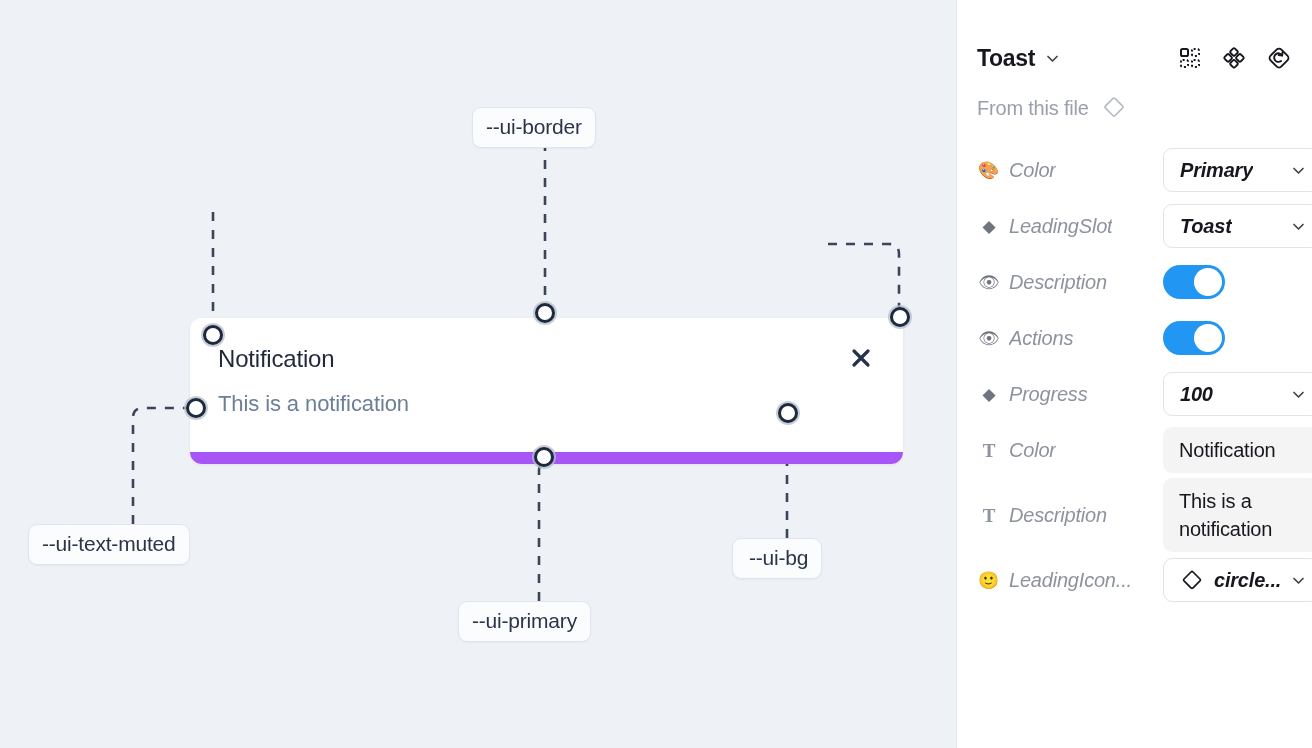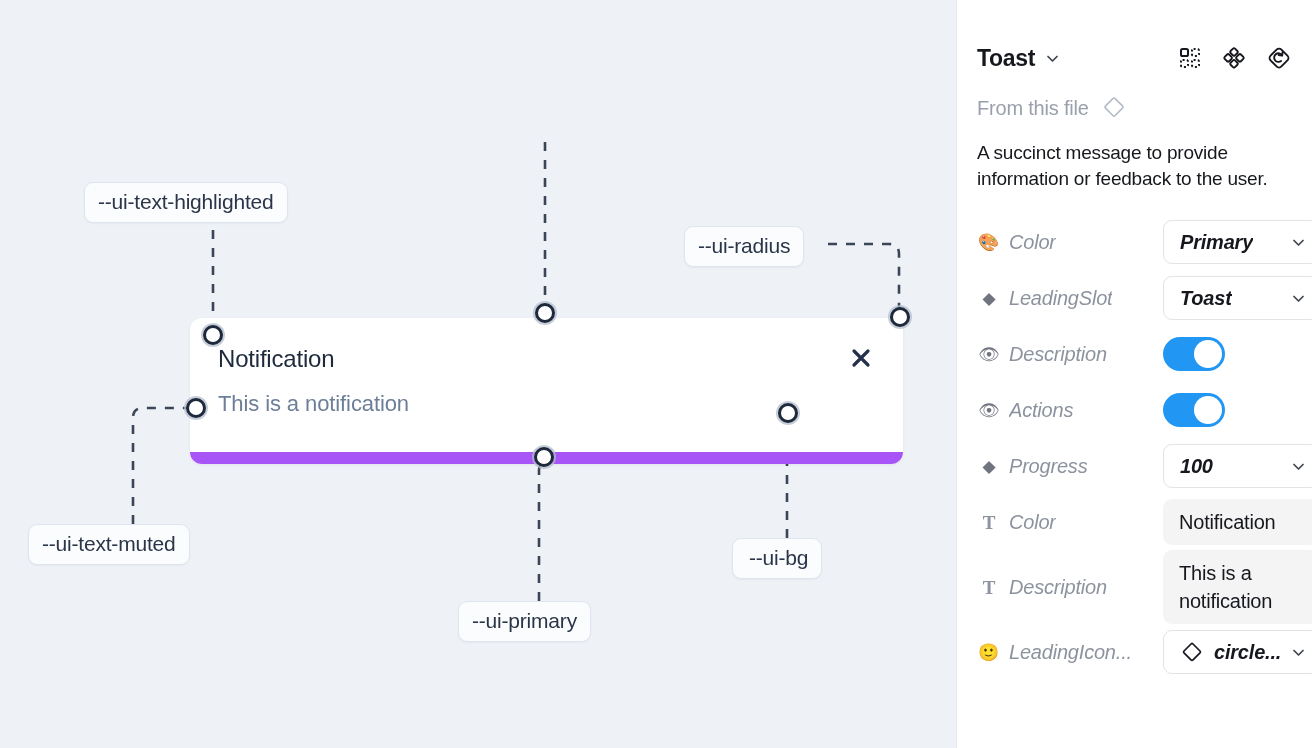--- a/index.html
+++ b/index.html
@@ -326,24 +326,23 @@
         <div class="toast-desc">This is a notification</div>
         <div class="toast-close">
           <svg width="22" height="22" viewBox="0 0 22 22" fill="none">
             <path d="M4 4 L18 18 M18 4 L4 18" stroke="#25304a" stroke-width="3.2" stroke-linecap="round"></path>
           </svg>
         </div>
       </div>
       <div class="toast-progress"></div>
     </div>
 
-    <div class="chip" style="left:84px; top:182px;">--ui-text-highlighted</div>
-
-
-    <div class="chip" style="left:684px; top:226px;">--ui-radius</div>
+
+    <div class="chip" style="left:472px; top:107px;">--ui-border</div>
+
 
     <div class="chip" style="left:28px; top:524px;">--ui-text-muted</div>
 
     <div class="chip" style="left:458px; top:601px;">--ui-primary</div>
 
     <div class="chip" style="left:732px; top:538px;padding-left:16px;">--ui-bg</div>
 
     <div class="handle" style="left:213px; top:335px;"></div>
     <div class="handle" style="left:545px; top:313px;"></div>
     <div class="handle" style="left:900px; top:317px;"></div>
@@ -393,21 +392,20 @@
 
     <div class="from-file">
       <span class="from-file-label">From this file</span>
       <span class="from-file-icon">
         <svg width="26" height="26" viewBox="0 0 26 26" fill="none">
           <rect x="13" y="3.4" width="13.6" height="13.6" rx="1.6" transform="rotate(45 13 3.4)" stroke="#b6bcc6" stroke-width="1.7"></rect>
         </svg>
       </span>
     </div>
 
-    <div class="panel-desc">A succinct message to provide information or feedback to the user.</div>
 
     <div class="props">
 
       <div class="prop-row">
         <div class="prop-label">
           <span class="prop-ico">🎨</span>
           <span class="prop-name">Color</span>
         </div>
         <div class="prop-ctl">
           <div class="select">

